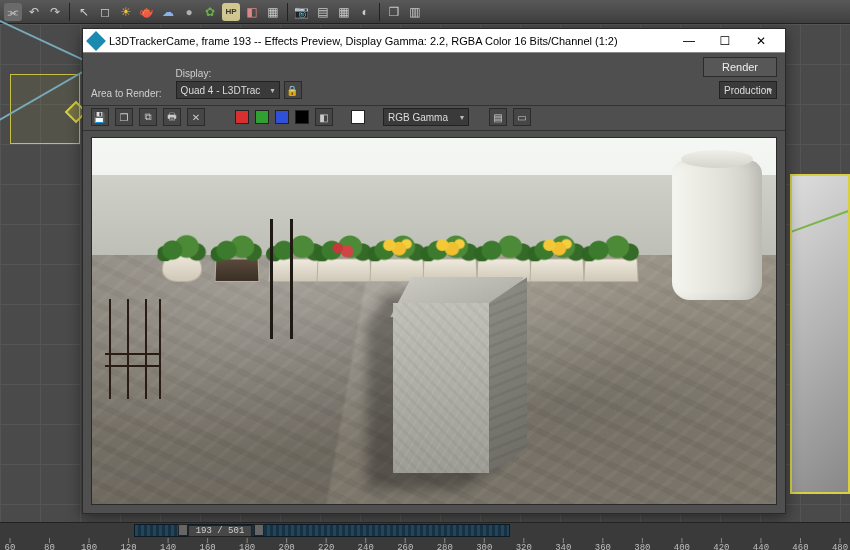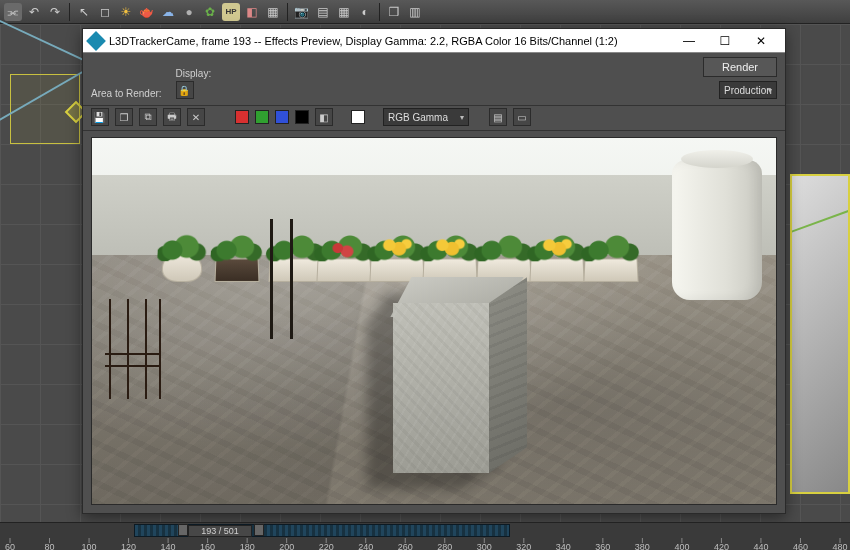--- a/index.html
+++ b/index.html
@@ -159,21 +159,21 @@
   .block .front::after{content:"";position:absolute;inset:0;
     background:repeating-linear-gradient(45deg, rgba(0,0,0,.04) 0 3px, transparent 3px 9px),
                repeating-linear-gradient(-60deg, rgba(255,255,255,.05) 0 2px, transparent 2px 8px);}
   .block .side{ position:absolute; left:96px; top:26px; width:38px; height:170px;
     background:linear-gradient(#8a8a82,#6f6f68); transform:skewY(-34deg); transform-origin:top left;}
   .block .side::after{content:"";position:absolute;inset:0;
     background:repeating-linear-gradient(15deg, rgba(0,0,0,.06) 0 3px, transparent 3px 10px);}
   
   .timeline{
     position:absolute; left:0; right:0; bottom:0; height:28px;
-    background:#3a3a3a; border-top:1px solid #222;
+    background:#3a3a3a; border-top:1px solid #222;font-family:Liberation Mono, monospace;
   }
   .timeline svg{ width:100%; height:100%;}
   .tick text{ fill:#bfbfbf; font-size:9px;}
   .tick line{ stroke:#888;}
   .tl-slider{ position:absolute; left:188px; top:2px; height:12px; width:64px;
     background:#474747; border:1px solid #222; color:#cfcfcf; font-size:9px;
     display:flex; align-items:center; justify-content:center;}
   .tl-handle{ position:absolute; top:1px; width:10px; height:12px;
     background:#666; border:1px solid #222;}
   .tl-handle.l{ left:178px;} .tl-handle.r{ left:254px;}
@@ -228,20 +228,23 @@
   </div>
 
   <div class="ctrl-row">
     <div class="ctrl-group">
       <span class="ctrl-label">Area to Render:</span>
     </div>
 
     <div class="ctrl-group">
       <span class="ctrl-label">Display:</span>
       <div class="ctrl-inline">
+        <div class="fake-select" style="width:104px">
+          <span>Quad 4 - L3DTrac</span>
+        </div>
         <span class="icon-btn">🔒</span>
       </div>
     </div>
 
 
     <div style="flex:1"></div>
 
     <div class="ctrl-group" style="align-items:flex-end">
       <button class="render-btn">Render</button>
       <div class="fake-select" style="width:58px;margin-top:2px">

